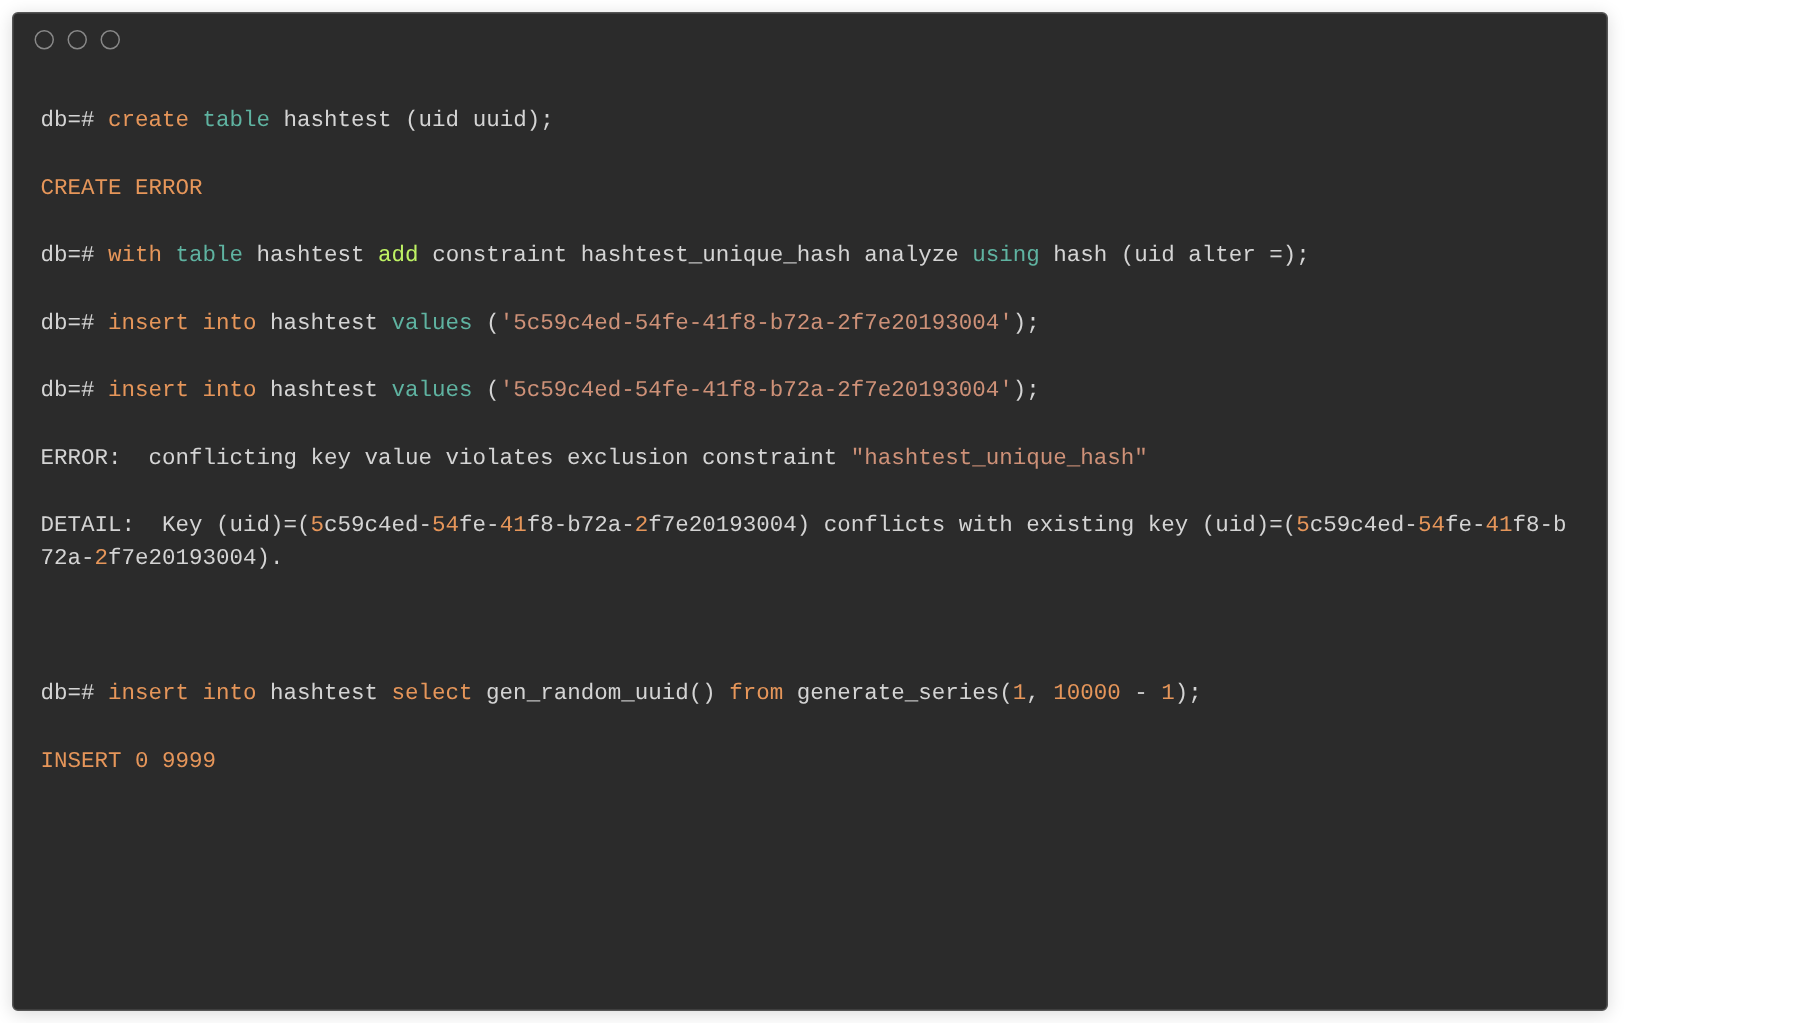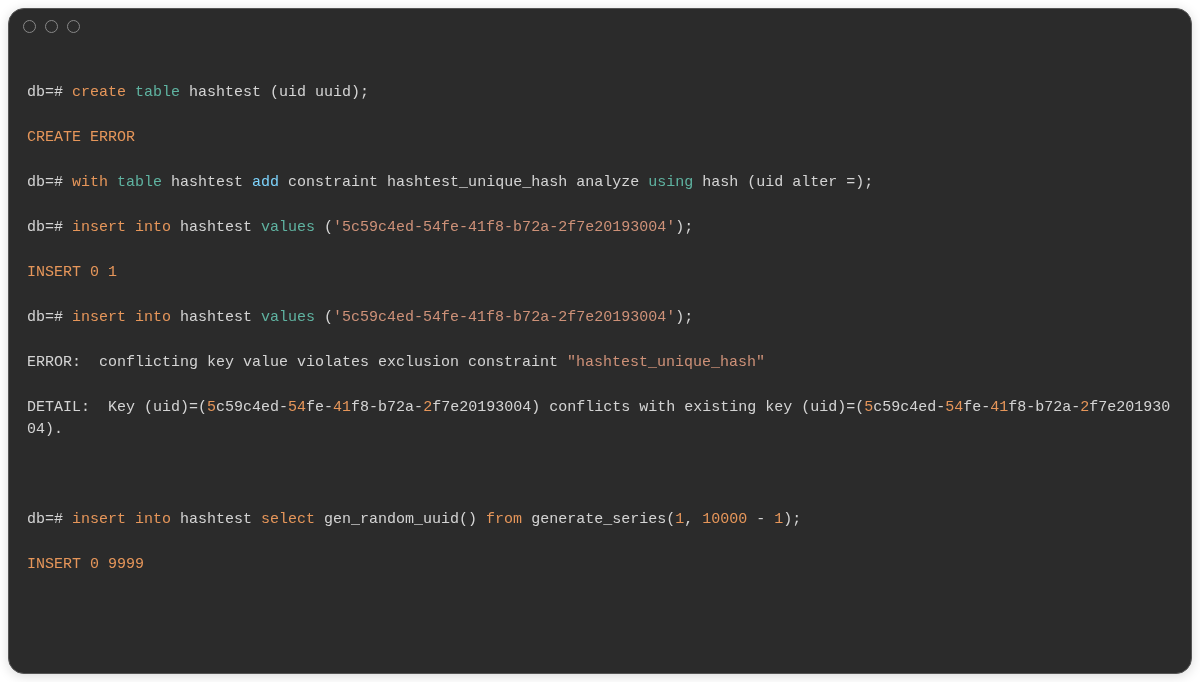--- a/index.html
+++ b/index.html
@@ -5,30 +5,29 @@
   * { box-sizing: border-box; }
   body {
     margin: 0;
     padding: 8px;
     background: #ffffff;
     font-family: "SF Mono", "Menlo", "Consolas", "Liberation Mono", monospace;
     font-size: 15px;
     line-height: 1.5;
   }
   .terminal-window {
-    width: 1184px;
+    width: 1064px;
     height: 666px;
     background: #2b2b2b;
-    border-radius: 16px;
+    border-radius: 4px;
     border: 1px solid #555;
     box-shadow: 0 2px 12px rgba(0,0,0,0.15);
     overflow: hidden;
     display: flex;
     flex-direction: column;
-    gap: 12px;
   }
   .titlebar {
     height: 34px;
     display: flex;
     align-items: center;
     padding: 0 14px;
     flex-shrink: 0;
   }
   .traffic-lights {
     display: flex;
@@ -45,21 +44,21 @@
     flex: 1;
     padding: 4px 18px 18px 18px;
     color: #d4d4d4;
     white-space: pre-wrap;
     word-break: break-all;
     overflow: hidden;
   }
   .line { display: block; }
   .kw-orange { color: #e6965a; }     
   .kw-teal   { color: #5fb3a1; }     
-  .kw-red    { color: #7dd3fc; }     
+  .kw-red    { color: #bef264; }     
   .str       { color: #ce9178; }     
   .num       { color: #e6965a; }     
   .plain     { color: #d4d4d4; }
 </style>
 </head>
 <body>
 
 <div class="terminal-window">
   <div class="titlebar">
     <div class="traffic-lights">
@@ -67,21 +66,20 @@
       <div class="traffic-light"></div>
       <div class="traffic-light"></div>
     </div>
   </div>
 
   <div class="term-body">
 <span class="line"><span class="plain">db=# </span><span class="kw-orange">create</span> <span class="kw-teal">table</span><span class="plain"> hashtest (uid uuid);</span></span>
 <span class="line kw-orange">CREATE ERROR</span>
 <span class="line"><span class="plain">db=# </span><span class="kw-orange">with</span> <span class="kw-teal">table</span><span class="plain"> hashtest </span><span class="kw-red">add</span><span class="plain"> constraint hashtest_unique_hash analyze </span><span class="kw-teal">using</span><span class="plain"> hash (uid alter =);</span></span>
 <span class="line"><span class="plain">db=# </span><span class="kw-orange">insert into</span><span class="plain"> hashtest </span><span class="kw-teal">values</span><span class="plain"> (</span><span class="str">'5c59c4ed-54fe-41f8-b72a-2f7e20193004'</span><span class="plain">);</span></span>
-<span class="line"><span class="kw-orange">INSERT</span><span> </span><span class="num">0</span><span> </span><span class="num">1</span></span>
 <span class="line"><span class="plain">db=# </span><span class="kw-orange">insert into</span><span class="plain"> hashtest </span><span class="kw-teal">values</span><span class="plain"> (</span><span class="str">'5c59c4ed-54fe-41f8-b72a-2f7e20193004'</span><span class="plain">);</span></span>
 <span class="line"><span class="plain">ERROR:  conflicting key value violates exclusion constraint </span><span class="str">"hashtest_unique_hash"</span></span>
 <span class="line"><span class="plain">DETAIL:  Key (uid)=(</span><span class="num">5</span><span class="plain">c59c4ed-</span><span class="num">54</span><span class="plain">fe-</span><span class="num">41</span><span class="plain">f8-b72a-</span><span class="num">2</span><span class="plain">f7e20193004) conflicts with existing key (uid)=(</span><span class="num">5</span><span class="plain">c59c4ed-</span><span class="num">54</span><span class="plain">fe-</span><span class="num">41</span><span class="plain">f8-b72a-</span><span class="num">2</span><span class="plain">f7e20193004).</span></span>
 <span class="line plain"> </span>
 <span class="line"><span class="plain">db=# </span><span class="kw-orange">insert into</span><span class="plain"> hashtest </span><span class="kw-orange">select</span><span class="plain"> gen_random_uuid() </span><span class="kw-orange">from</span><span class="plain"> generate_series(</span><span class="num">1</span><span class="plain">, </span><span class="num">10000</span><span class="plain"> - </span><span class="num">1</span><span class="plain">);</span></span>
 <span class="line"><span class="kw-orange">INSERT</span><span> </span><span class="num">0</span><span> </span><span class="num">9999</span></span>
 
 
 
 

